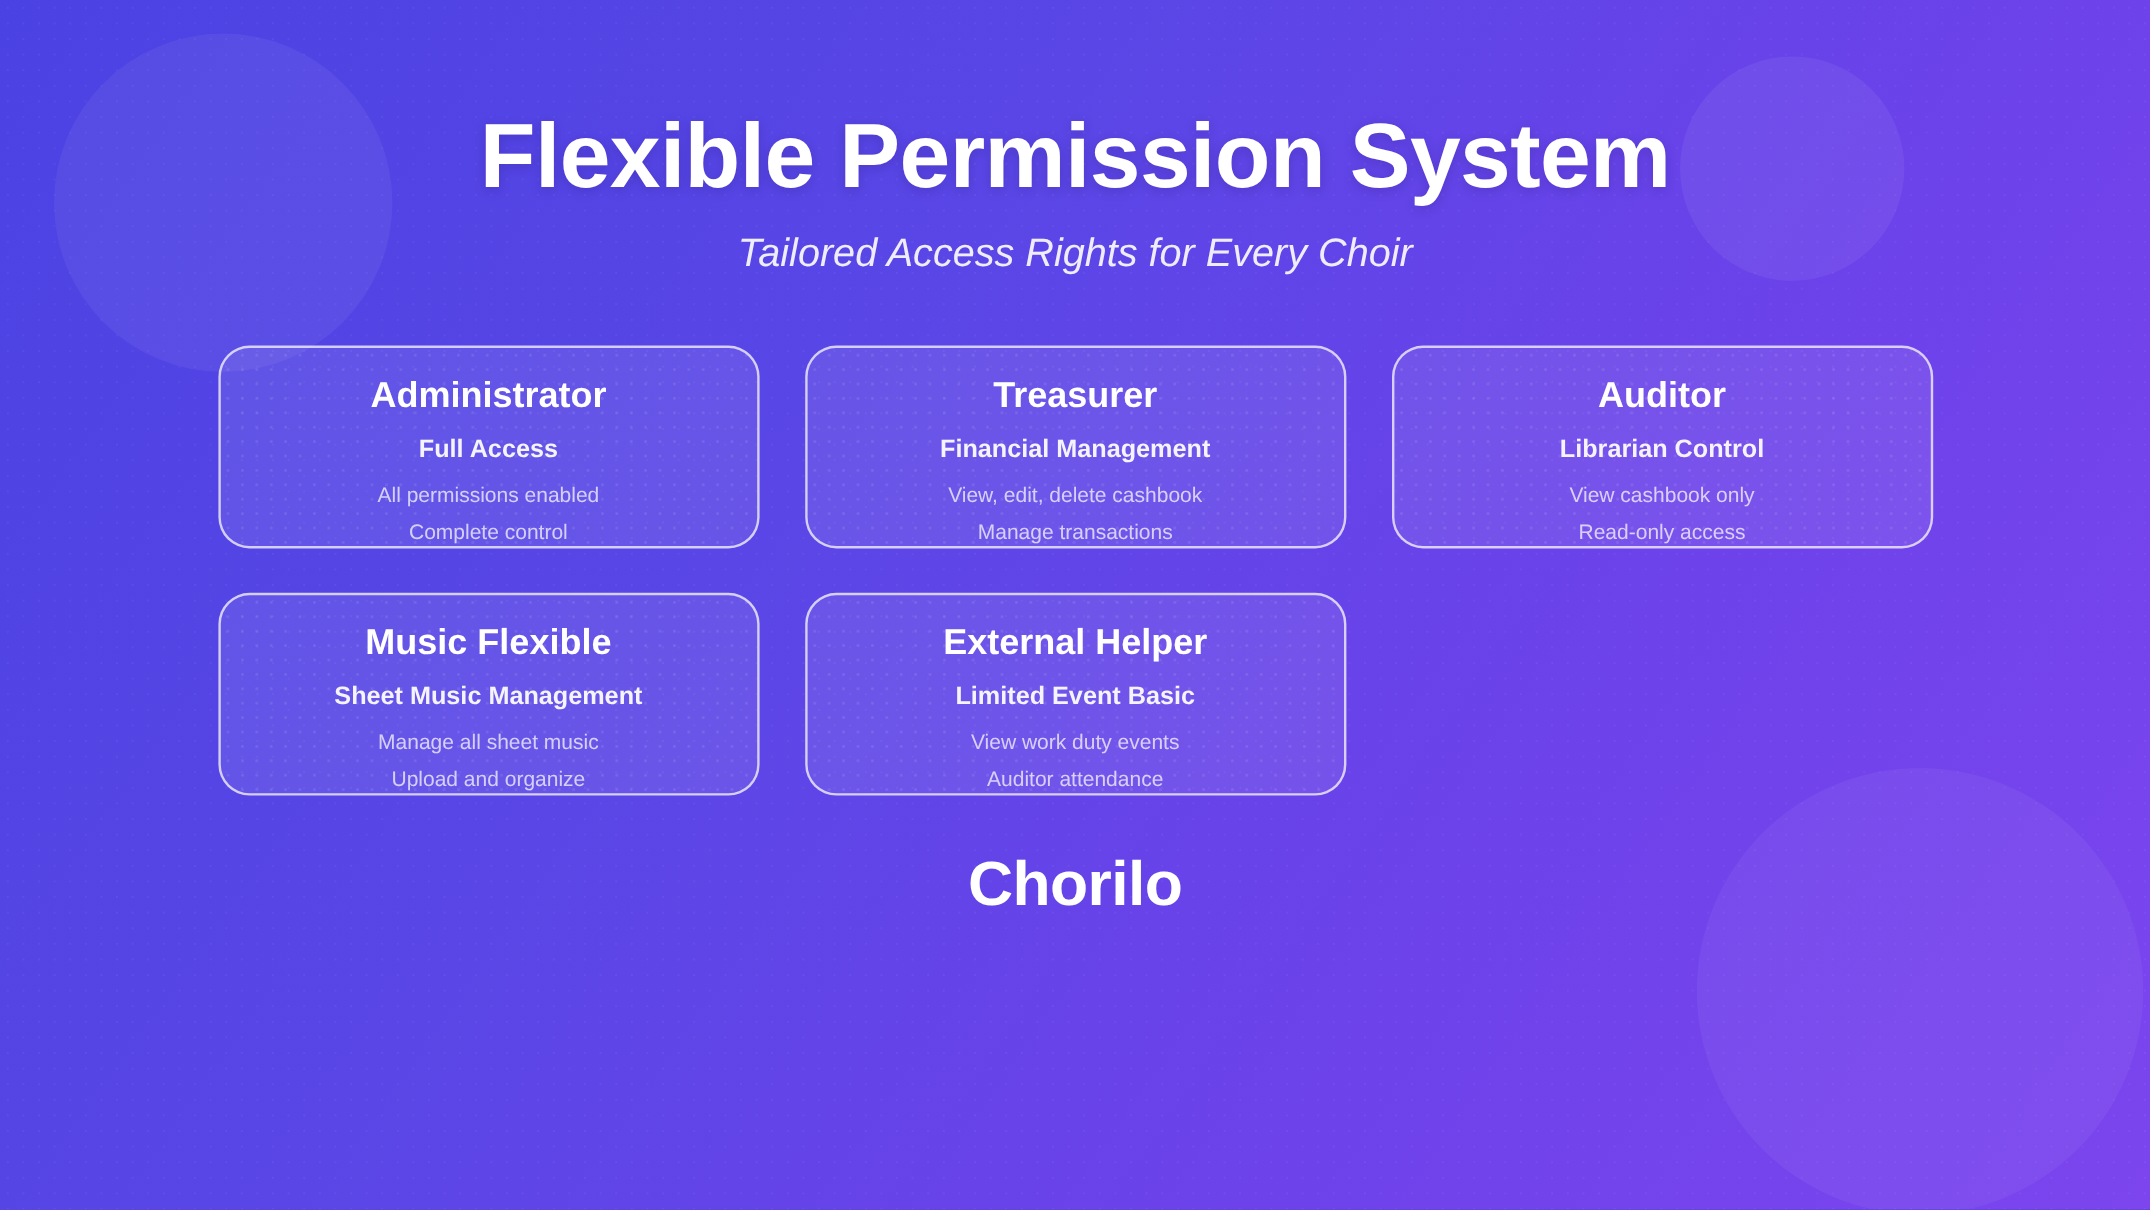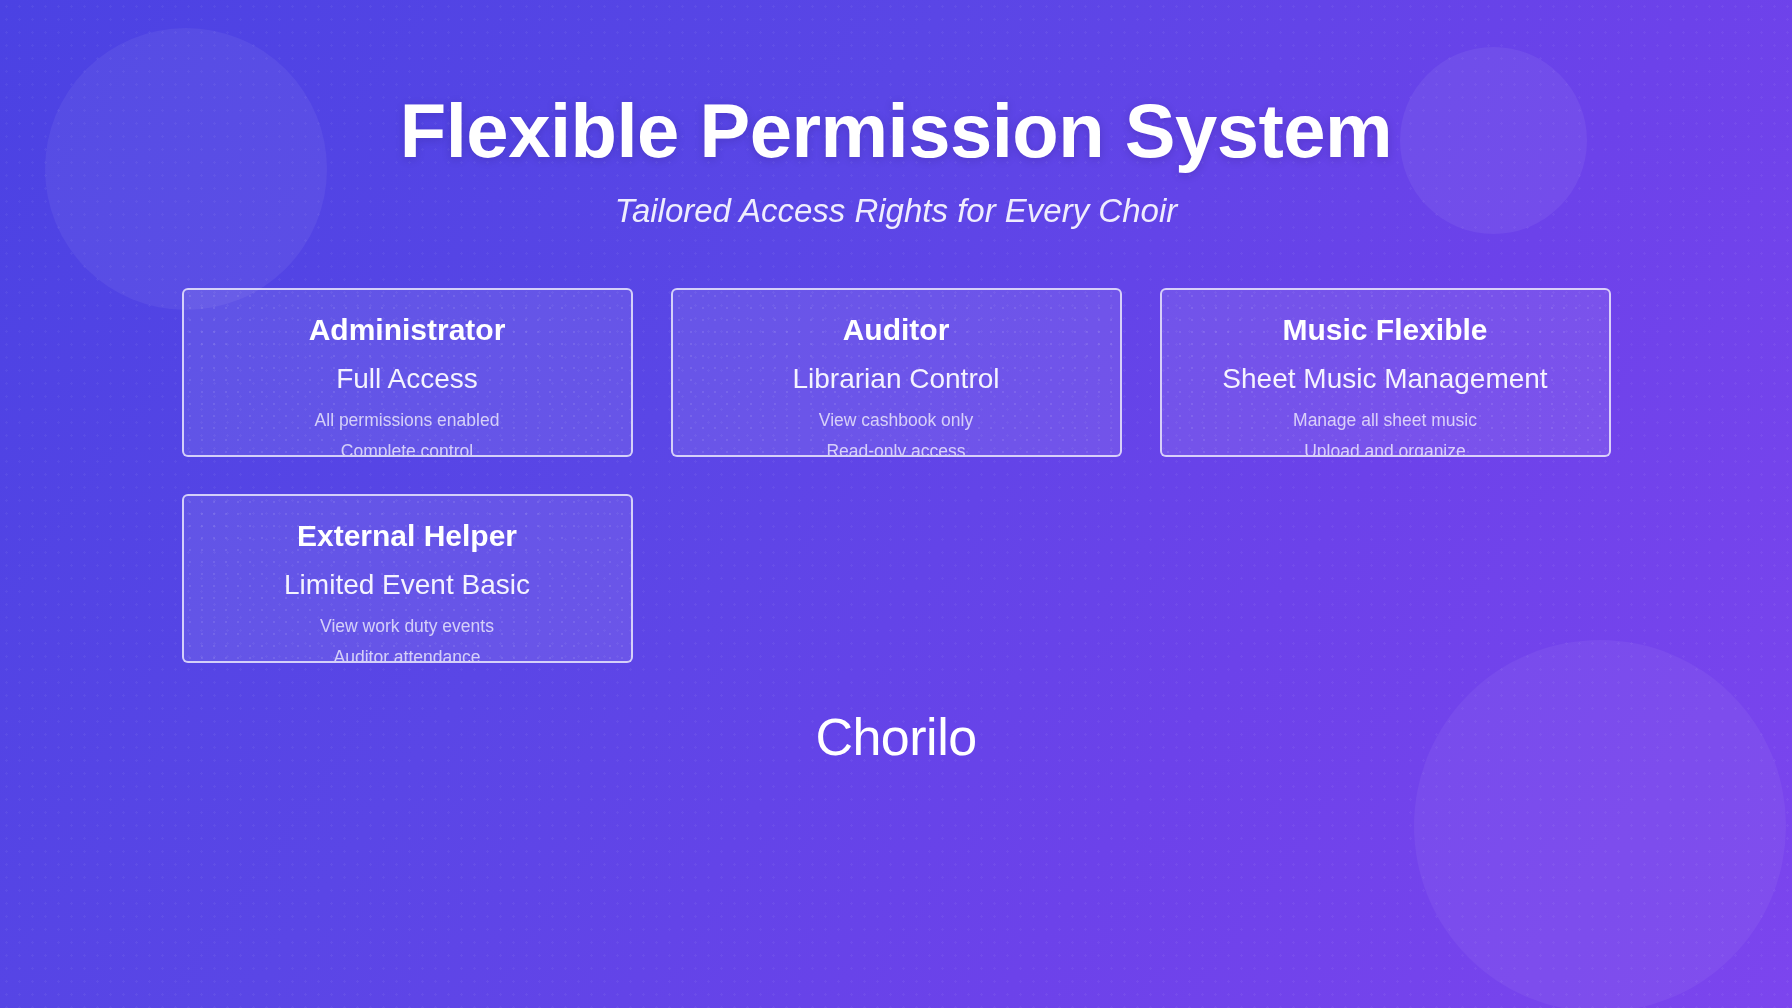--- a/index.html
+++ b/index.html
@@ -82,21 +82,21 @@
     margin-top: 58px;
     display: grid;
     grid-template-columns: repeat(3, 451px);
     grid-auto-rows: 169px;
     column-gap: 38px;
     row-gap: 37px;
   }
 
   .role-card {
     border: 2px solid rgba(255,255,255,0.72);
-    border-radius: 6px;
+    border-radius: 26px;
     background: rgba(255,255,255,0.085);
     position: relative;
     overflow: hidden;
     display: flex;
     flex-direction: column;
     align-items: center;
     padding-top: 22px;
   }
 
   .role-card::before {
@@ -114,22 +114,22 @@
     font-size: 30px;
     font-weight: bold;
     color: #ffffff;
     line-height: 1.2;
     text-align: center;
   }
 
   .role-tagline {
     position: relative;
     margin-top: 15px;
-    font-size: 28px;
-    font-weight: normal;
+    font-size: 21px;
+    font-weight: bold;
     color: rgba(255,255,255,0.93);
     text-align: center;
   }
 
   .role-detail {
     position: relative;
     margin-top: 13px;
     font-size: 17.5px;
     font-weight: normal;
     color: rgba(255,255,255,0.72);
@@ -142,21 +142,21 @@
     margin-top: 146px;
     font-size: 26px;
     font-weight: normal;
     color: rgba(255,255,255,0.92);
     text-align: center;
   }
 
   .brand {
     margin-top: 44px;
     font-size: 52px;
-    font-weight: normal;
+    font-weight: bold;
     color: #ffffff;
     letter-spacing: -0.5px;
     text-align: center;
   }
 </style>
 </head>
 <body>
 
 <div class="stage">
   <div class="bg-dots"></div>
@@ -172,20 +172,26 @@
 
   <div class="card-grid">
 
     <div class="role-card">
       <div class="role-name">Administrator</div>
       <div class="role-tagline">Full Access</div>
       <div class="role-detail">All permissions enabled</div>
       <div class="role-detail second">Complete control</div>
     </div>
 
+    <div class="role-card">
+      <div class="role-name">Treasurer</div>
+      <div class="role-tagline">Financial Management</div>
+      <div class="role-detail">View, edit, delete cashbook</div>
+      <div class="role-detail second">Manage transactions</div>
+    </div>
 
     <div class="role-card">
       <div class="role-name">Auditor</div>
       <div class="role-tagline">Librarian Control</div>
       <div class="role-detail">View cashbook only</div>
       <div class="role-detail second">Read-only access</div>
     </div>
 
     <div class="role-card">
       <div class="role-name">Music Flexible</div>

